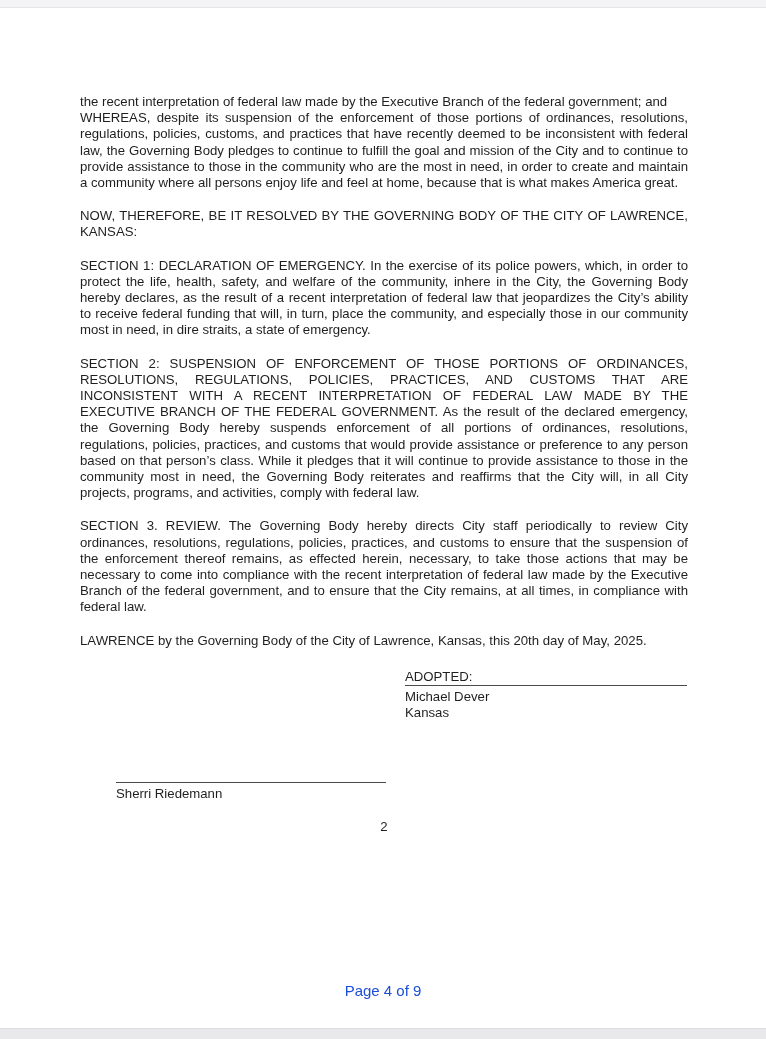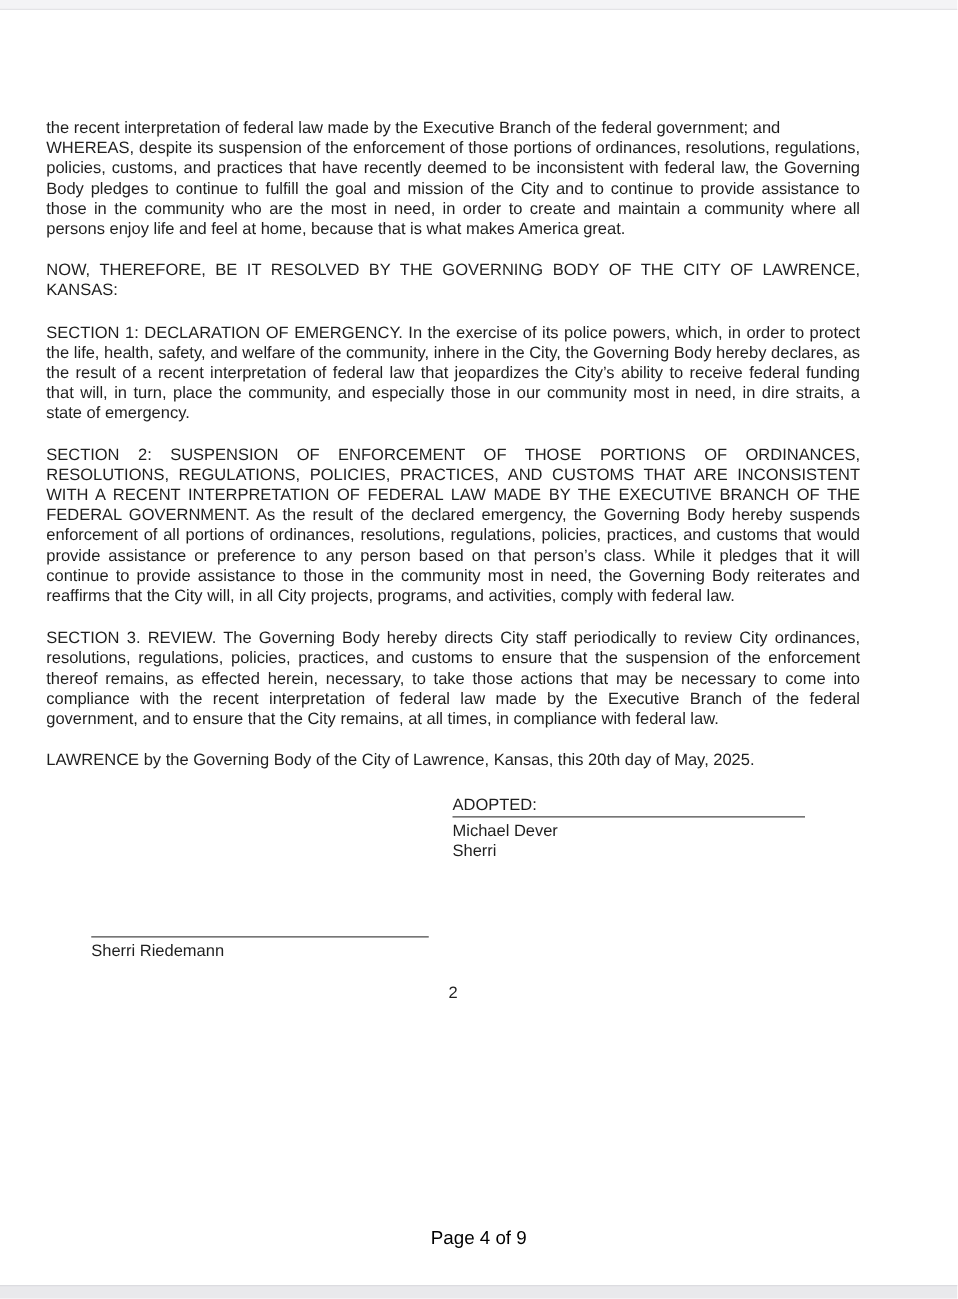--- a/index.html
+++ b/index.html
@@ -11,21 +11,21 @@
     font-family: "Liberation Sans", "DejaVu Sans", sans-serif;
   }
   .page-gap {
     position: absolute; top: 0; left: 0; right: 0; height: 7px;
     background: var(--page-gap, #f4f4f6);
     border-bottom: 1px solid #e4e4e7;
   }
   .page {
     position: absolute; top: 8px; left: 0; right: 0; bottom: 10px;
     box-sizing: border-box;
-    padding: 86px 78px 0 37px;
+    padding: 86px 78px 0 80px;
     background: var(--page-background, #ffffff);
   }
   .doc-body { font-size: 13.2px; line-height: 16.2px; }
   .doc-para { margin: 17px 0 0 0; text-align: justify; }
   .doc-para:first-child { margin-top: 0; }
   .doc-para.tight { margin-top: 0; }
   .b { font-weight: normal; }
   .approved-row {
     margin: 20px 0 0 325px;
     font-size: 13.2px; line-height: 16.2px; font-weight: bold;
@@ -33,21 +33,21 @@
   .sig-block { font-size: 13.2px; line-height: 16.2px; }
   .sig-right { margin-left: 325px; }
   .sig-left  { margin-top: 60px; margin-left: 36px; }
   .sig-line  { height: 0; border-top: 1px solid #4a4a4a; margin-bottom: 3px; }
   .sig-right .sig-line { width: 282px; }
   .sig-left  .sig-line { width: 270px; }
   .attest-row { margin-top: 3px; font-weight: bold; font-size: 13.2px; line-height: 16.2px; }
   .doc-page-num { margin-top: 17px; text-align: center; font-size: 13.2px; line-height: 16.2px; }
   .viewer-page-indicator {
     position: absolute; top: 982px; left: 0; right: 0;
-    text-align: center; font-size: 15px; line-height: 18px; color: #000000;
+    text-align: center; font-size: 15px; line-height: 18px; color: #1d4ed8;
   }
   .h-scrollbar {
     position: absolute; bottom: 0; left: 0; right: 0; height: 10px;
     background: var(--scrollbar-track, #e9e9ec);
     border-top: 1px solid #dcdce0;
   }
 </style>
 </head>
 <body>
 
@@ -65,21 +65,21 @@
       <p class="doc-para"><span class="b">LAWRENCE</span><span> by the Governing Body of the City of Lawrence, Kansas, this 20th day of May, 2025.</span></p>
     </div>
 
   <div class="approved-row">
     <span class="b">ADOPTED:</span>
   </div>
 
   <div class="sig-block sig-right">
     <div class="sig-line"></div>
     <div>Michael Dever</div>
-    <div>Sherri</div>
+    <div>Kansas</div>
   </div>
 
 
   <div class="sig-block sig-left">
     <div class="sig-line"></div>
     <div>Sherri Riedemann</div>
   </div>
 
   <div class="doc-page-num">2</div>
 

